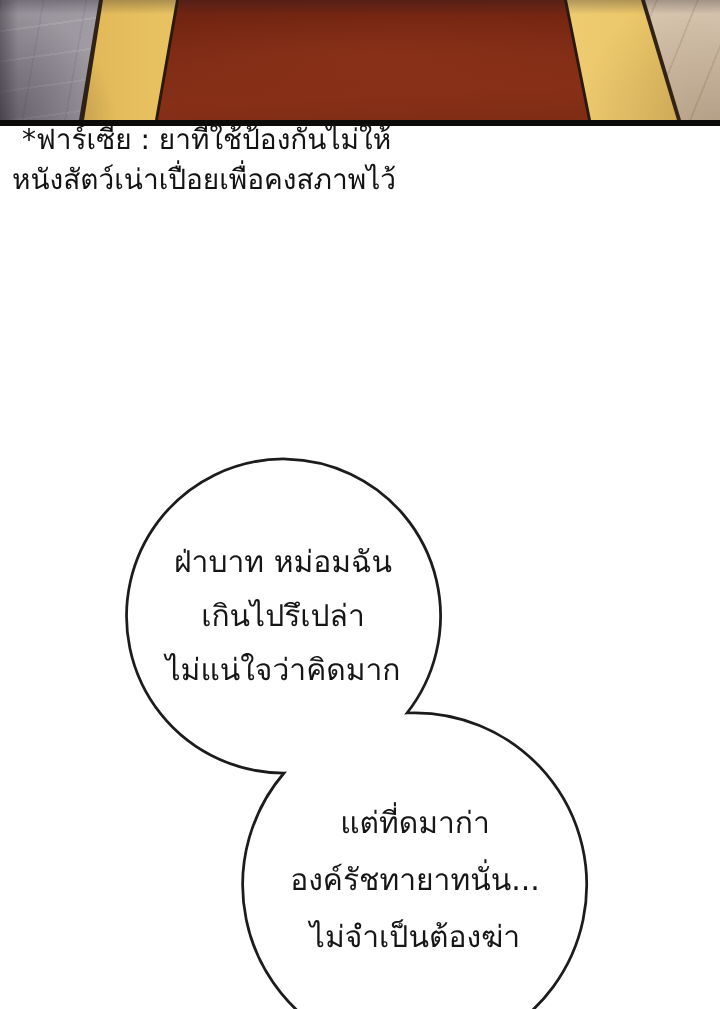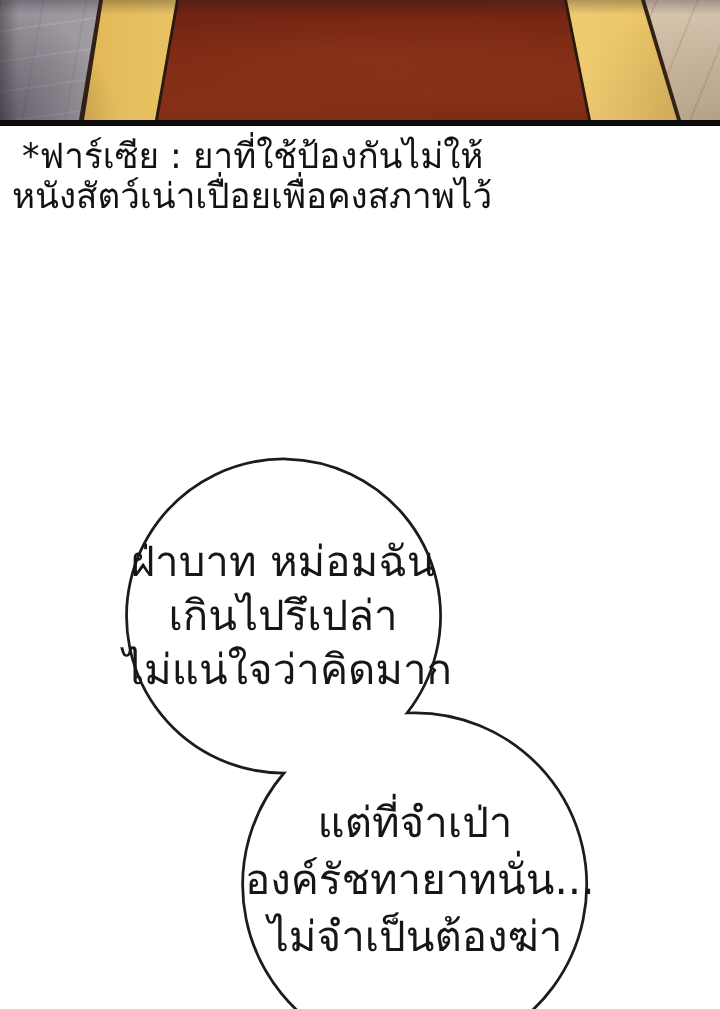--- a/index.html
+++ b/index.html
@@ -61,23 +61,23 @@
   .panel-border {
     position: absolute;
     left: 0; top: 120px;
     width: 720px; height: 6px;
     background: #0c0b09;
   }
 
   
   .footnote {
     position: absolute;
-    left: 22px; top: 136px;
+    left: 22px; top: 120px;
     color: #121212;
-    font-size: 35px;
+    font-size: 28px;
     line-height: 40px;
     white-space: nowrap;
   }
   .footnote .fn-line-2 { margin-left: -10px; text-align: center; }
 
   
   .bubbles-svg {
     position: absolute;
     left: 0; top: 0;
     width: 720px; height: 1009px;
@@ -85,21 +85,21 @@
   .bubbles-svg path {
     fill: #ffffff;
     stroke: #1c1c1c;
     stroke-width: 2.75;
   }
   .bubble-text {
     position: absolute;
     color: #161616;
     text-align: center;
     white-space: nowrap;
-    font-size: 42px;
+    font-size: 30px;
   }
   .bubble-text-1 {
     left: 123px; top: 535px;
     width: 320px;
     line-height: 54px;
   }
   .bubble-text-2 {
     left: 245px; top: 794px;
     width: 340px;
     line-height: 57px;
@@ -130,18 +130,18 @@
     <path d="M 284 773 A 157 157 0 1 1 407 713 A 172 172 0 1 1 284 773 Z"></path>
   </svg>
 
   <div class="bubble-text bubble-text-1">
     <div>ฝ่าบาท หม่อมฉัน</div>
     <div>เกินไปรึเปล่า</div>
     <div>ไม่แน่ใจว่าคิดมาก</div>
   </div>
 
   <div class="bubble-text bubble-text-2">
-    <div>แต่ที่จำเป่า</div>
+    <div>แต่ที่ดมาก่า</div>
     <div>องค์รัชทายาทนั่น...</div>
     <div>ไม่จำเป็นต้องฆ่า</div>
   </div>
 
 </div>
 
 </body></html>

